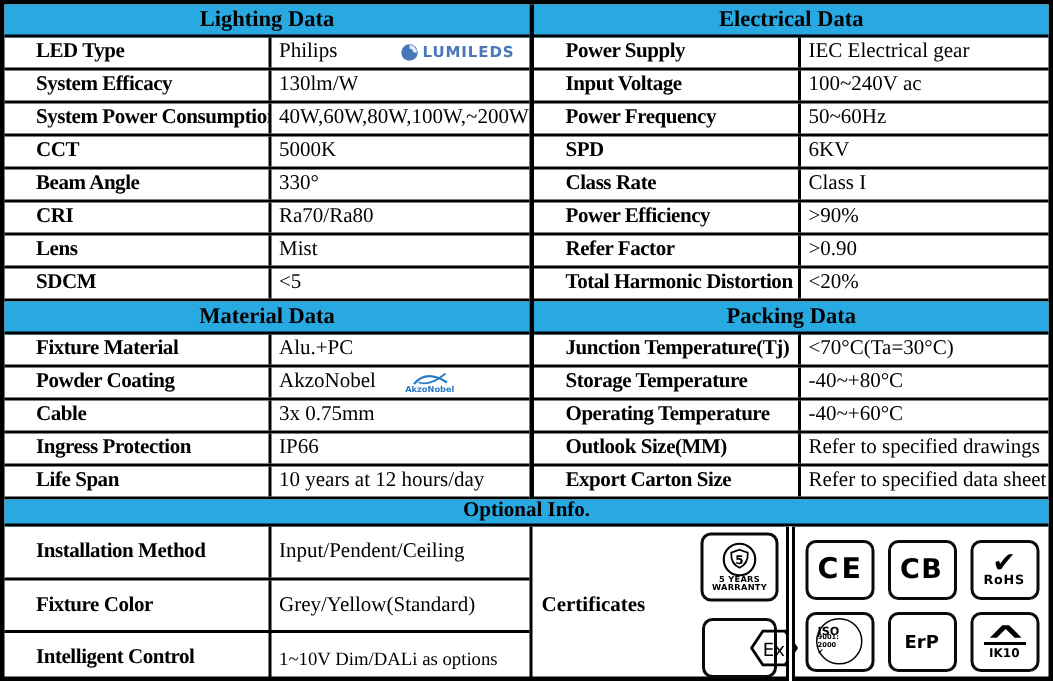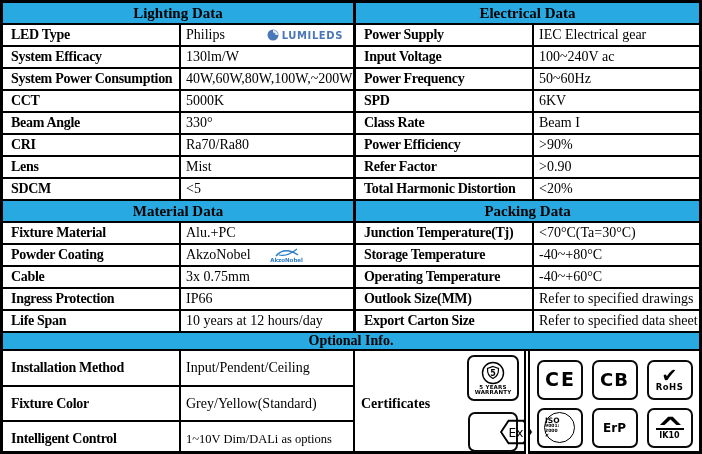--- a/index.html
+++ b/index.html
@@ -15,21 +15,21 @@
   .top { height:414px; display:grid; grid-template-columns:350px 1fr; }
   .half { display:flex; flex-direction:column; }
   .half.r { border-left:3px solid #000; }
   .sec-h {
     height:22px; background:#29A9E1;
     border-bottom:2px solid #000;
     display:flex; align-items:center; justify-content:center;
     font-weight:bold; font-size:15px;
   }
   .trow { height:22px; display:grid; grid-template-columns:176px 1fr; border-bottom:2px solid #000; }
-  .cell { display:flex; align-items:center; padding:0 8px; font-size:14px; white-space:nowrap; overflow:hidden; }
+  .cell { display:flex; align-items:center; padding:0 21px; font-size:14px; white-space:nowrap; overflow:hidden; }
   .lbl { font-weight:bold; letter-spacing:-0.3px; }
   .val { border-left:2px solid #000; padding-left:5px; }
   .led-val { justify-content:space-between; padding-right:10px; }
 
   .opt-h {
     height:19px; background:#29A9E1; border-bottom:2px solid #000;
     display:flex; align-items:center; justify-content:center;
     font-weight:bold; font-size:14px;
   }
   .bottom { flex:1; display:grid; grid-template-columns:352px 169px 6px 1fr; }
@@ -179,21 +179,21 @@
       <div class="trow">
         <div class="cell lbl">Power Frequency</div>
         <div class="cell val">50~60Hz</div>
       </div>
       <div class="trow">
         <div class="cell lbl">SPD</div>
         <div class="cell val">6KV</div>
       </div>
       <div class="trow">
         <div class="cell lbl">Class Rate</div>
-        <div class="cell val">Beam I</div>
+        <div class="cell val">Class I</div>
       </div>
       <div class="trow">
         <div class="cell lbl">Power Efficiency</div>
         <div class="cell val">&gt;90%</div>
       </div>
       <div class="trow">
         <div class="cell lbl">Refer Factor</div>
         <div class="cell val">&gt;0.90</div>
       </div>
       <div class="trow">

